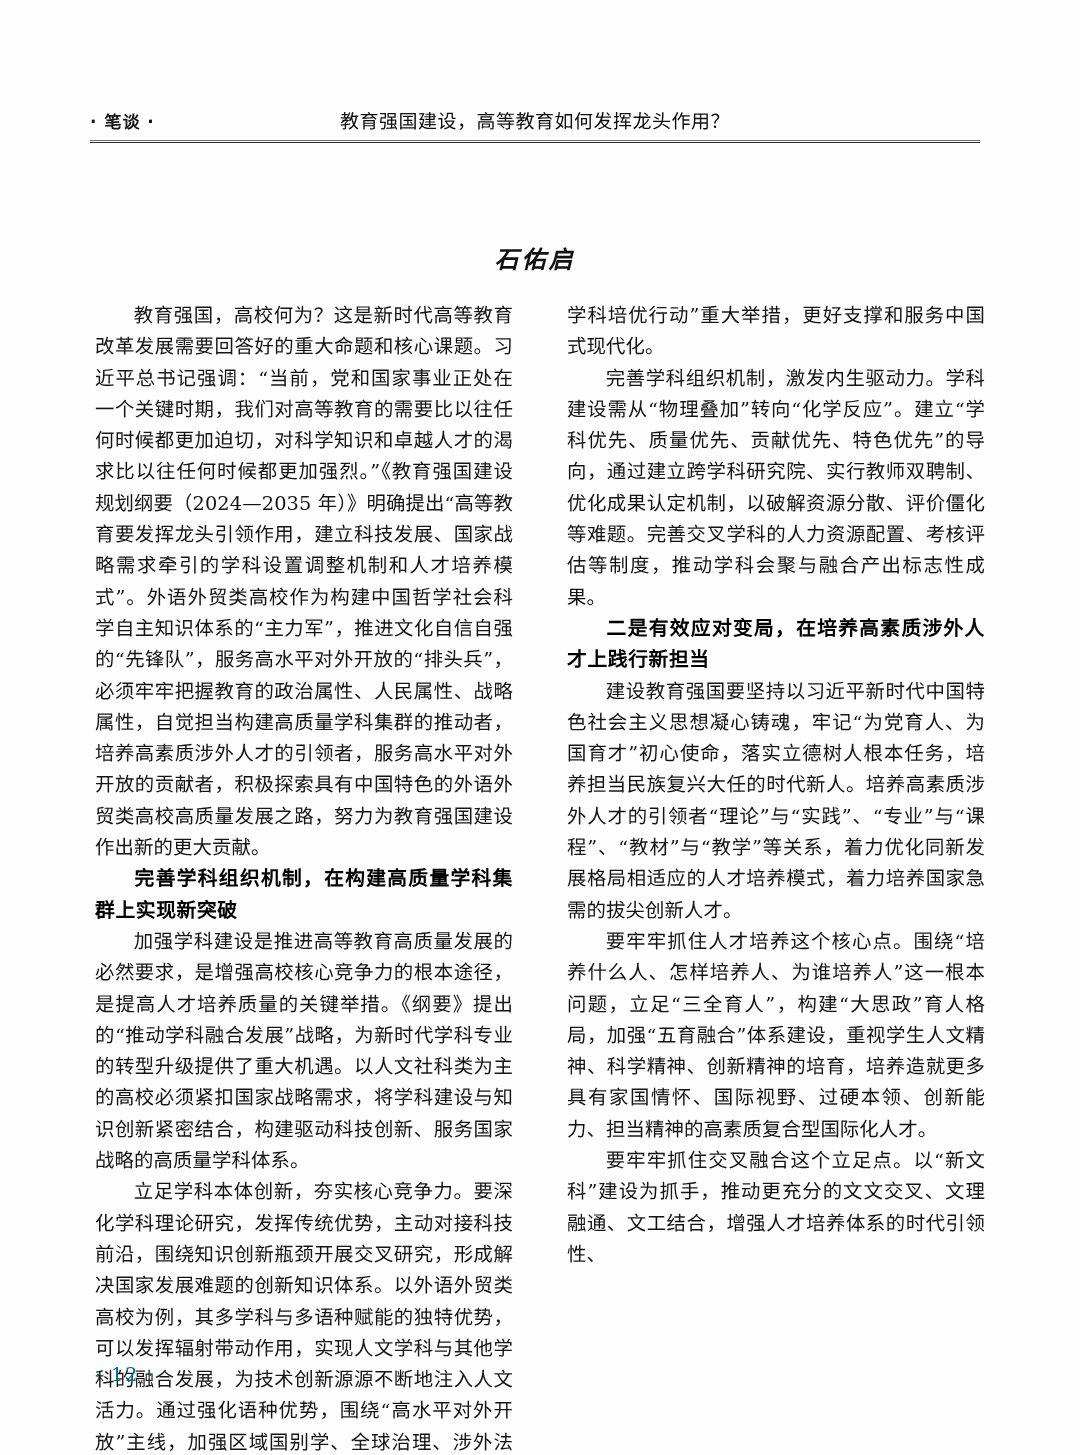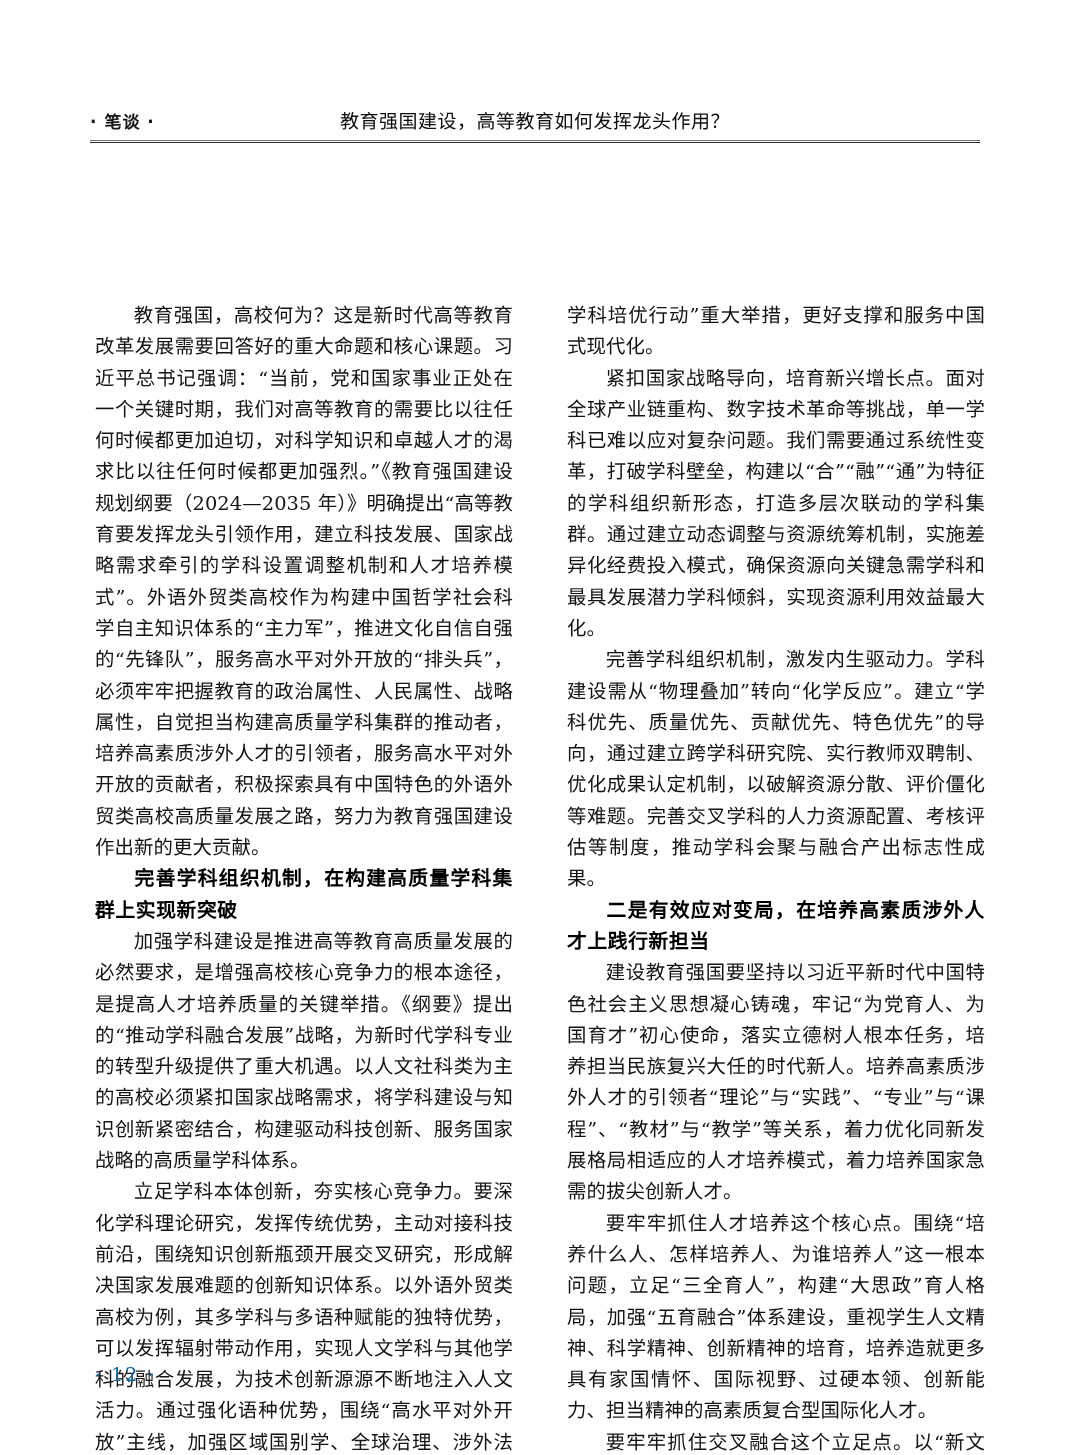--- a/index.html
+++ b/index.html
@@ -144,31 +144,31 @@
 <body>
 
 <div class="page">
 
   <div class="runhead">
     <span class="runhead-left">· 笔谈 ·</span>
     <span class="runhead-center">教育强国建设，高等教育如何发挥龙头作用？</span>
   </div>
   <div class="runhead-rule"></div>
 
+  <div class="author">石佑启</div>
 
   <div class="columns">
     <div class="col" id="col-left">
         <p class="body">教育强国，高校何为？这是新时代高等教育改革发展需要回答好的重大命题和核心课题。习近平总书记强调：“当前，党和国家事业正处在一个关键时期，我们对高等教育的需要比以往任何时候都更加迫切，对科学知识和卓越人才的渴求比以往任何时候都更加强烈。”《教育强国建设规划纲要（2024—2035 年）》明确提出“高等教育要发挥龙头引领作用，建立科技发展、国家战略需求牵引的学科设置调整机制和人才培养模式”。外语外贸类高校作为构建中国哲学社会科学自主知识体系的“主力军”，推进文化自信自强的“先锋队”，服务高水平对外开放的“排头兵”，必须牢牢把握教育的政治属性、人民属性、战略属性，自觉担当构建高质量学科集群的推动者，培养高素质涉外人才的引领者，服务高水平对外开放的贡献者，积极探索具有中国特色的外语外贸类高校高质量发展之路，努力为教育强国建设作出新的更大贡献。</p>
         <h2 class="section">完善学科组织机制，在构建高质量学科集群上实现新突破</h2>
         <p class="body">加强学科建设是推进高等教育高质量发展的必然要求，是增强高校核心竞争力的根本途径，是提高人才培养质量的关键举措。《纲要》提出的“推动学科融合发展”战略，为新时代学科专业的转型升级提供了重大机遇。以人文社科类为主的高校必须紧扣国家战略需求，将学科建设与知识创新紧密结合，构建驱动科技创新、服务国家战略的高质量学科体系。</p>
         <p class="body">立足学科本体创新，夯实核心竞争力。要深化学科理论研究，发挥传统优势，主动对接科技前沿，围绕知识创新瓶颈开展交叉研究，形成解决国家发展难题的创新知识体系。以外语外贸类高校为例，其多学科与多语种赋能的独特优势，可以发挥辐射带动作用，实现人文学科与其他学科的融合发展，为技术创新源源不断地注入人文活力。通过强化语种优势，围绕“高水平对外开放”主线，加强区域国别学、全球治理、涉外法治、中华文化国际传播、语言与人工智能等交叉学科建设，落实国家“一流</p>
       </div>
     <div class="col" id="col-right">
         <p class="body" style="text-indent: 0px;">学科培优行动”重大举措，更好支撑和服务中国式现代化。</p>
-        <p class="body">紧扣国家战略导向，培育新兴增长点。面对全球产业链重构、数字技术革命等挑战，单一学科已难以应对复杂问题。我们需要通过系统性变革，打破学科壁垒，构建以“合”“融”“通”为特征的学科组织新形态，打造多层次联动的学科集群。通过建立动态调整与资源统筹机制，实施差异化经费投入模式，确保资源向关键急需学科和最具发展潜力学科倾斜，实现资源利用效益最大化。</p>
         <p class="body">完善学科组织机制，激发内生驱动力。学科建设需从“物理叠加”转向“化学反应”。建立“学科优先、质量优先、贡献优先、特色优先”的导向，通过建立跨学科研究院、实行教师双聘制、优化成果认定机制，以破解资源分散、评价僵化等难题。完善交叉学科的人力资源配置、考核评估等制度，推动学科会聚与融合产出标志性成果。</p>
         <h2 class="section">二是有效应对变局，在培养高素质涉外人才上践行新担当</h2>
         <p class="body">建设教育强国要坚持以习近平新时代中国特色社会主义思想凝心铸魂，牢记“为党育人、为国育才”初心使命，落实立德树人根本任务，培养担当民族复兴大任的时代新人。培养高素质涉外人才的引领者“理论”与“实践”、“专业”与“课程”、“教材”与“教学”等关系，着力优化同新发展格局相适应的人才培养模式，着力培养国家急需的拔尖创新人才。</p>
         <p class="body">要牢牢抓住人才培养这个核心点。围绕“培养什么人、怎样培养人、为谁培养人”这一根本问题，立足“三全育人”，构建“大思政”育人格局，加强“五育融合”体系建设，重视学生人文精神、科学精神、创新精神的培育，培养造就更多具有家国情怀、国际视野、过硬本领、创新能力、担当精神的高素质复合型国际化人才。</p>
         <p class="body">要牢牢抓住交叉融合这个立足点。以“新文科”建设为抓手，推动更充分的文文交叉、文理融通、文工结合，增强人才培养体系的时代引领性、</p>
       </div>
   </div>
 
   <div class="pagenum">· 12 ·</div>
 

